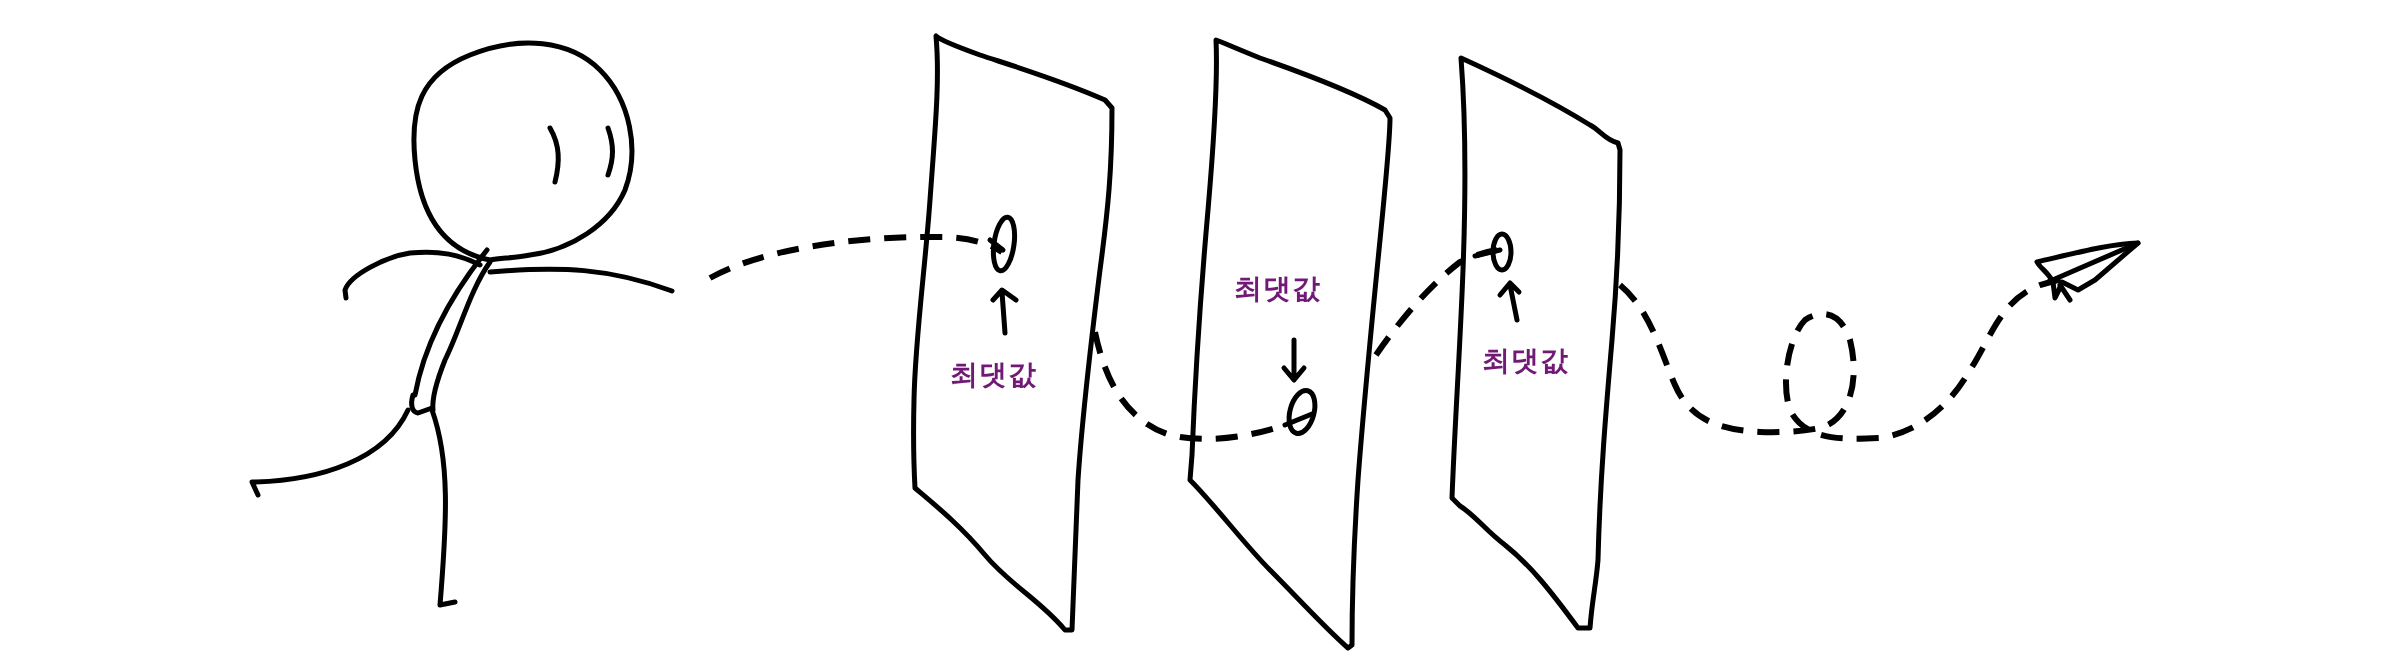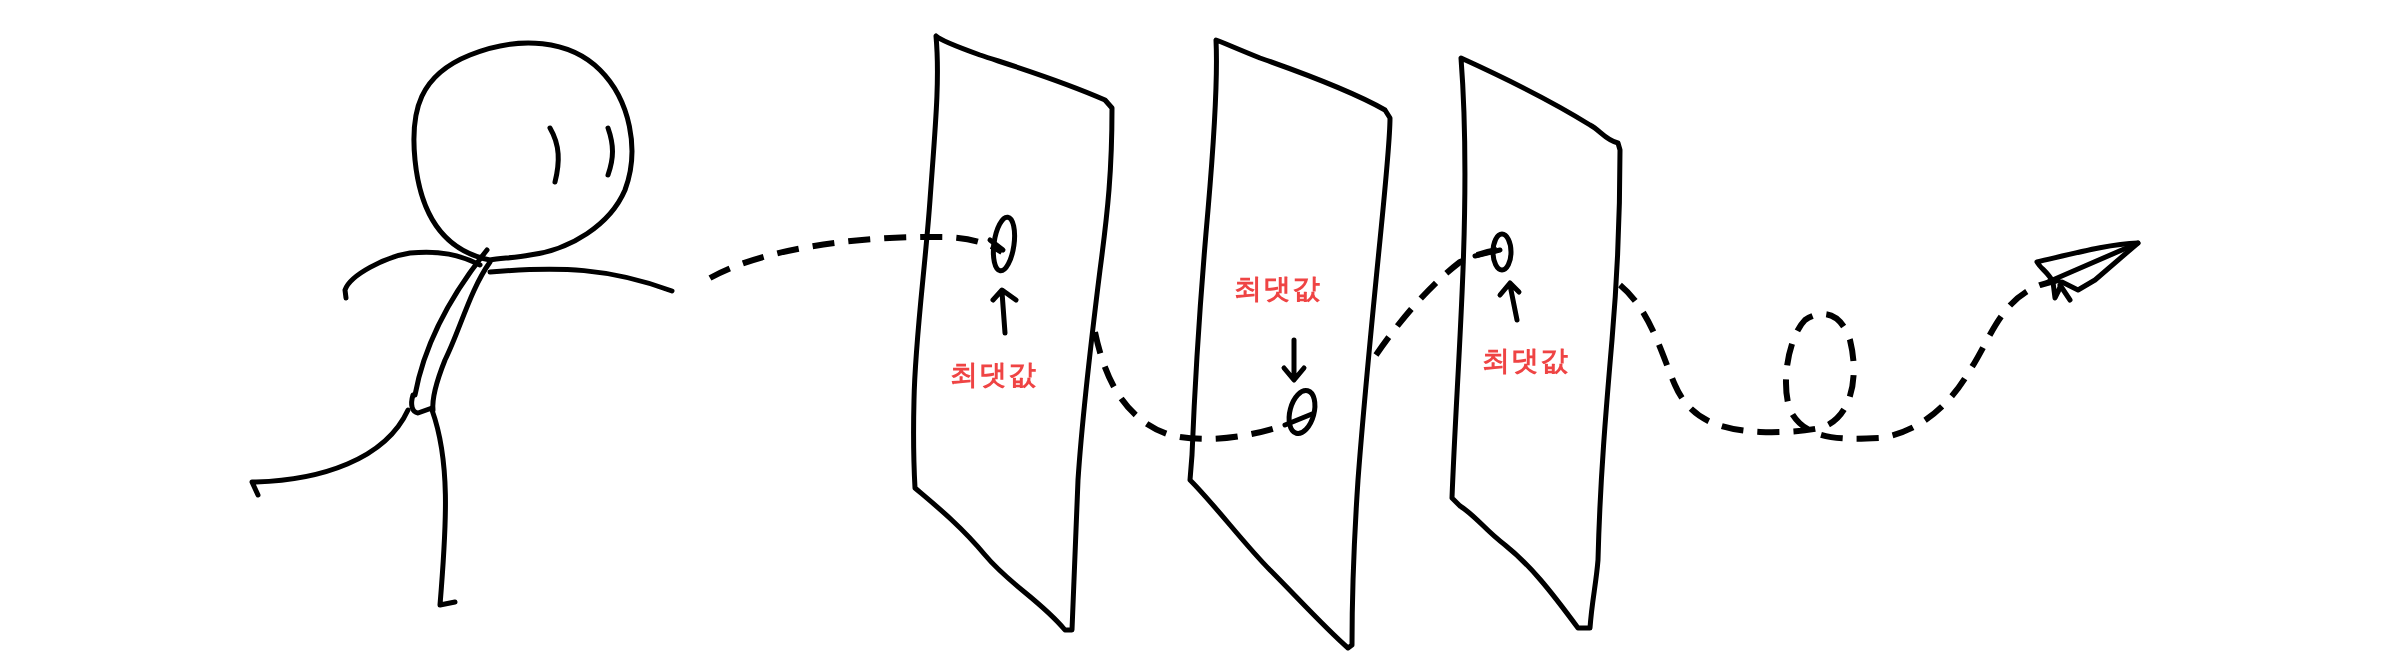--- a/index.html
+++ b/index.html
@@ -6,21 +6,21 @@
     body { width: 2400px; height: 671px; overflow: hidden; position: relative; }
     .canvas { position: absolute; left: 0; top: 0; width: 2400px; height: 671px; }
     svg { position: absolute; left: 0; top: 0; }
     .stroke { fill: none; stroke: #000; stroke-width: 5; stroke-linecap: round; stroke-linejoin: round; }
     .dash { fill: none; stroke: #000; stroke-width: 6; stroke-linecap: butt; stroke-dasharray: 22 14; }
     .label {
       position: absolute;
       font-family: "DejaVu Sans", sans-serif;
       font-size: 28px;
       font-weight: bold;
-      color: #ef4444;
+      color: #701a75;
       letter-spacing: 1px;
       white-space: nowrap;
     }
   </style>
 </head>
 <body>
 
 <div class="canvas">
   <svg width="2400" height="671" viewBox="0 0 2400 671">
 

